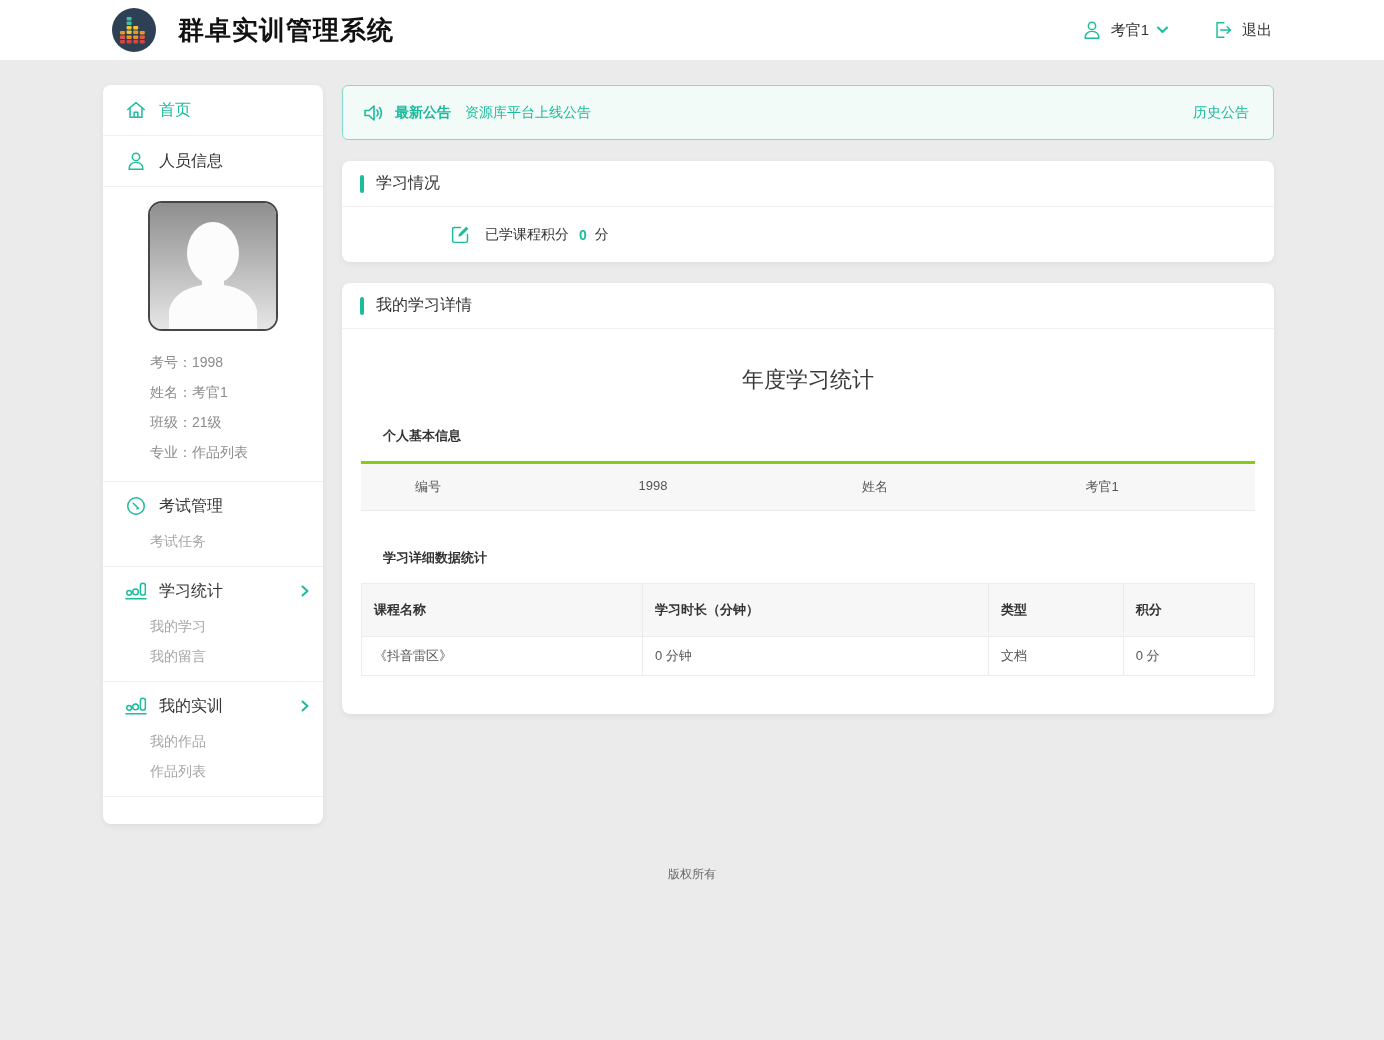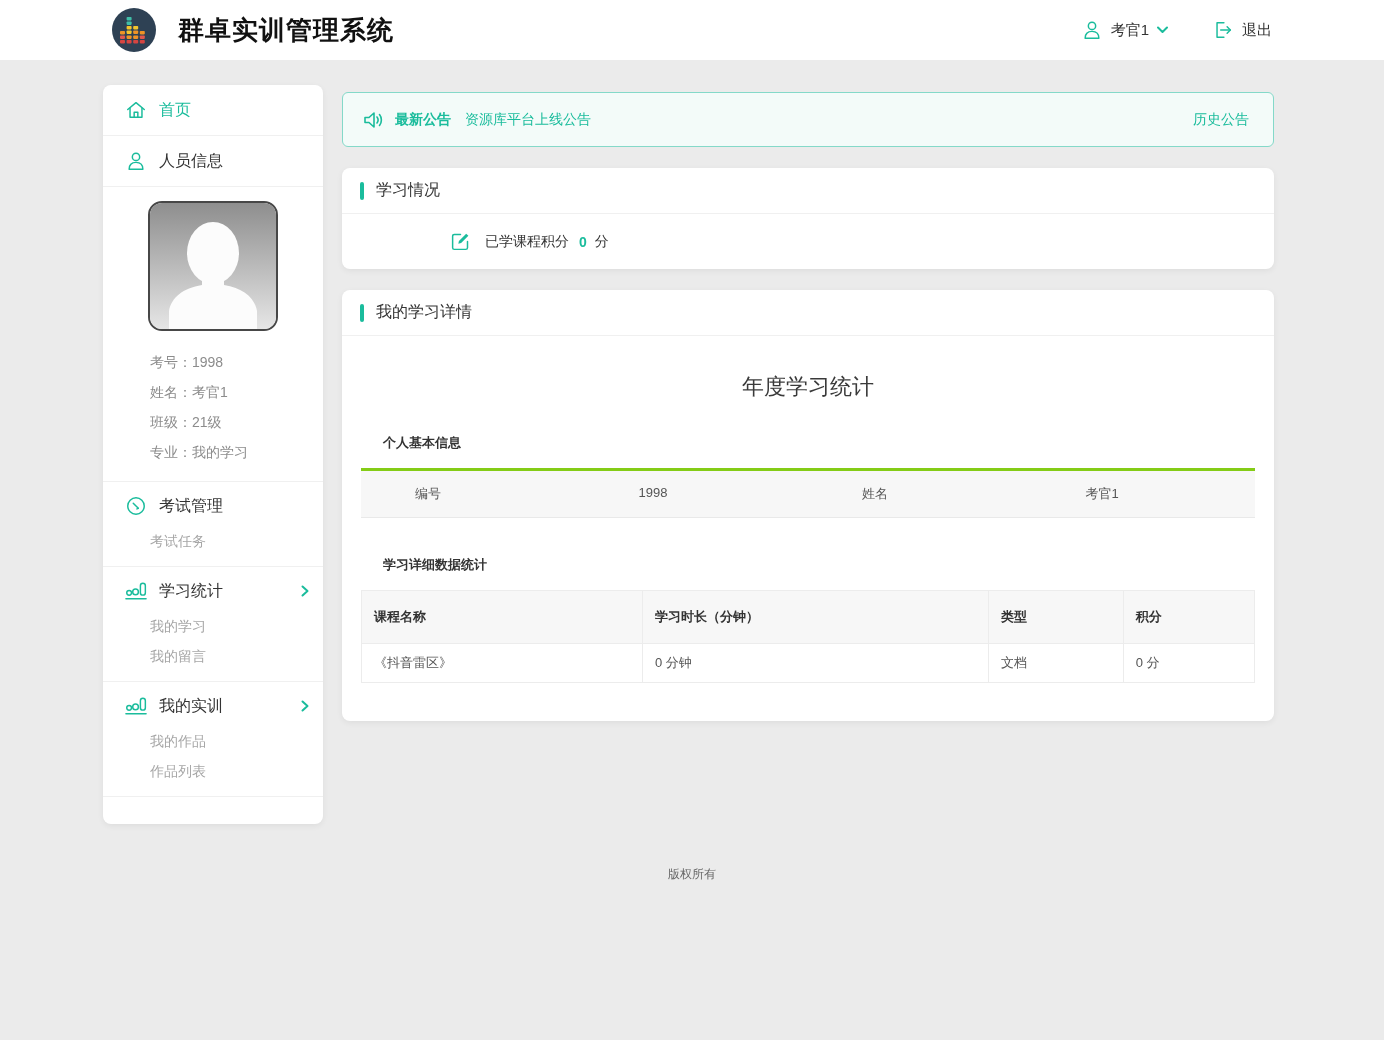--- a/index.html
+++ b/index.html
@@ -50,21 +50,21 @@
     display: flex; align-items: center; gap: 12px;
     padding: 13px 14px 9px 22px; font-size: 16px; color: #333; cursor: pointer;
   }
   .group-head .chev { margin-left: auto; }
   .sub-item {
     padding-left: 47px; font-size: 14px; color: #a6a6a6;
     line-height: 30px; cursor: pointer;
   }
   .side-footer-pad { border-top: 1px solid #f0f0f0; height: 14px; }
   
-  .main { flex: 1; margin-top: 7px; }
+  .main { flex: 1; }
   .notice-bar {
     height: 55px; background: #f3fbf9;
     border: 1px solid #84d9c9; border-radius: 6px;
     display: flex; align-items: center; padding: 0 24px 0 18px;
     color: #1abc9c; font-size: 14px;
   }
   .notice-tag { font-weight: 700; margin: 0 14px 0 10px; }
   .notice-history { margin-left: auto; cursor: pointer; }
   .panel { margin-top: 21px; }
   .panel-head {
@@ -180,21 +180,21 @@
         <rect width="126" height="126" fill="url(#avbg)"></rect>
         <ellipse cx="63" cy="50" rx="26" ry="31" fill="#fcfcfc"></ellipse>
         <path d="M52 72 L52 82 C33 85 21 95 19 108 L19 126 L107 126 L107 108 C105 95 93 85 74 82 L74 72 Z" fill="#fcfcfc"></path>
       </svg>
     </div>
 
     <div class="profile-fields">
       <div>考号：1998</div>
       <div>姓名：考官1</div>
       <div>班级：21级</div>
-      <div>专业：我的学习</div>
+      <div>专业：作品列表</div>
     </div>
 
 
     <div class="side-group">
       <div class="group-head">
         <svg width="22" height="22" viewBox="0 0 24 24" class="icon-teal">
           <circle cx="12" cy="12" r="9"></circle>
           <line x1="9" y1="9" x2="14.5" y2="14.5"></line>
           <line x1="14.5" y1="14.5" x2="13" y2="15.2"></line>
         </svg>

